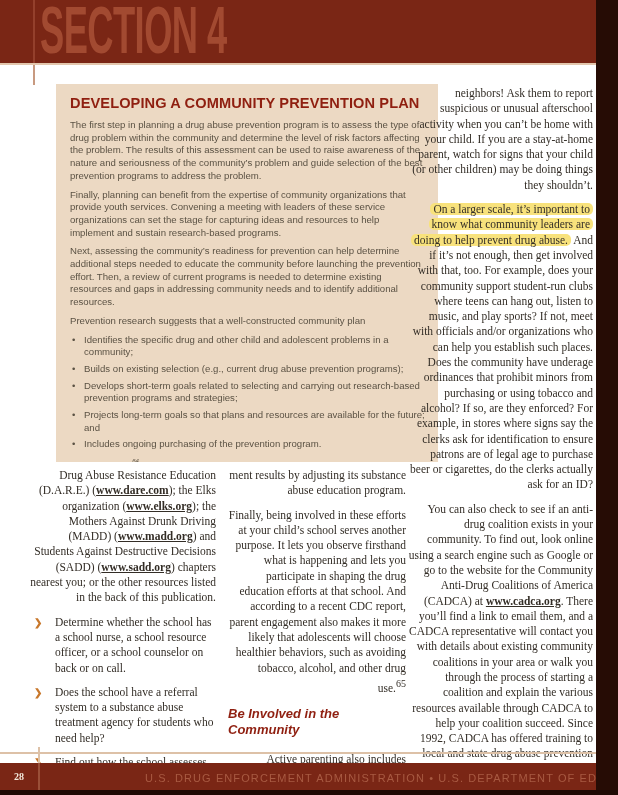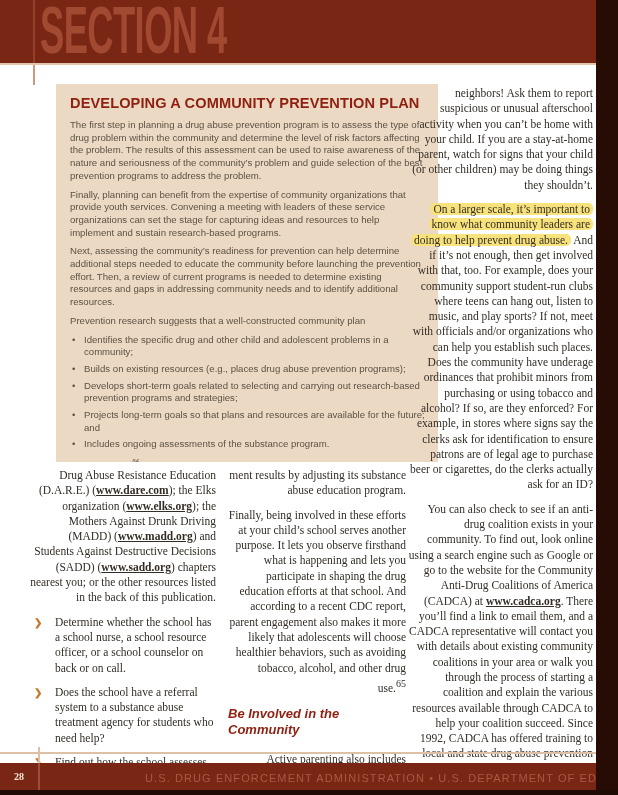--- a/index.html
+++ b/index.html
@@ -72,24 +72,24 @@
   <div class="hrule-top"></div>
 
   <section class="tanbox">
     <h2>DEVELOPING A COMMUNITY PREVENTION PLAN</h2>
     <p>The first step in planning a drug abuse prevention program is to assess the type of drug problem within the community and determine the level of risk factors affecting the problem. The results of this assessment can be used to raise awareness of the nature and seriousness of the community’s problem and guide selection of the best prevention programs to address the problem.</p>
     <p>Finally, planning can benefit from the expertise of community organizations that provide youth services. Convening a meeting with leaders of these service organizations can set the stage for capturing ideas and resources to help implement and sustain research-based programs.</p>
     <p>Next, assessing the community’s readiness for prevention can help determine additional steps needed to educate the community before launching the prevention effort. Then, a review of current programs is needed to determine existing resources and gaps in addressing community needs and to identify additional resources.</p>
     <p>Prevention research suggests that a well-constructed community plan</p>
     <ul>
       <li><span class="dot">•</span><span>Identifies the specific drug and other child and adolescent problems in a community;</span></li>
-      <li><span class="dot">•</span><span>Builds on existing resources (e.g., places drug abuse prevention programs);</span></li>
+      <li><span class="dot">•</span><span>Builds on existing selection (e.g., current drug abuse prevention programs);</span></li>
       <li><span class="dot">•</span><span>Develops short-term goals related to selecting and carrying out research-based prevention programs and strategies;</span></li>
       <li><span class="dot">•</span><span>Projects long-term goals so that plans and resources are available for the future; and</span></li>
-      <li><span class="dot">•</span><span>Includes ongoing assessments of the substance program.</span></li>
+      <li><span class="dot">•</span><span>Includes ongoing purchasing of the prevention program.</span></li>
     </ul>
     <div class="credit"><span>Courtesy of NIDA</span><sup>64</sup></div>
   </section>
 
   <div class="col col1">
     <p class="indent">
       <span>Drug Abuse Resistance Education (D.A.R.E.) (</span><span class="doc-link">www.dare.com</span><span>); the Elks organization (</span><span class="doc-link">www.elks.org</span><span>); the Mothers Against Drunk Driving (MADD) (</span><span class="doc-link">www.madd.org</span><span>) and Students Against Destructive Decisions (SADD) (</span><span class="doc-link">www.sadd.org</span><span>) chapters nearest you; or the other resources listed in the back of this publication.</span>
     </p>
     <div class="chev-item">
       <span class="chev">❯</span>

